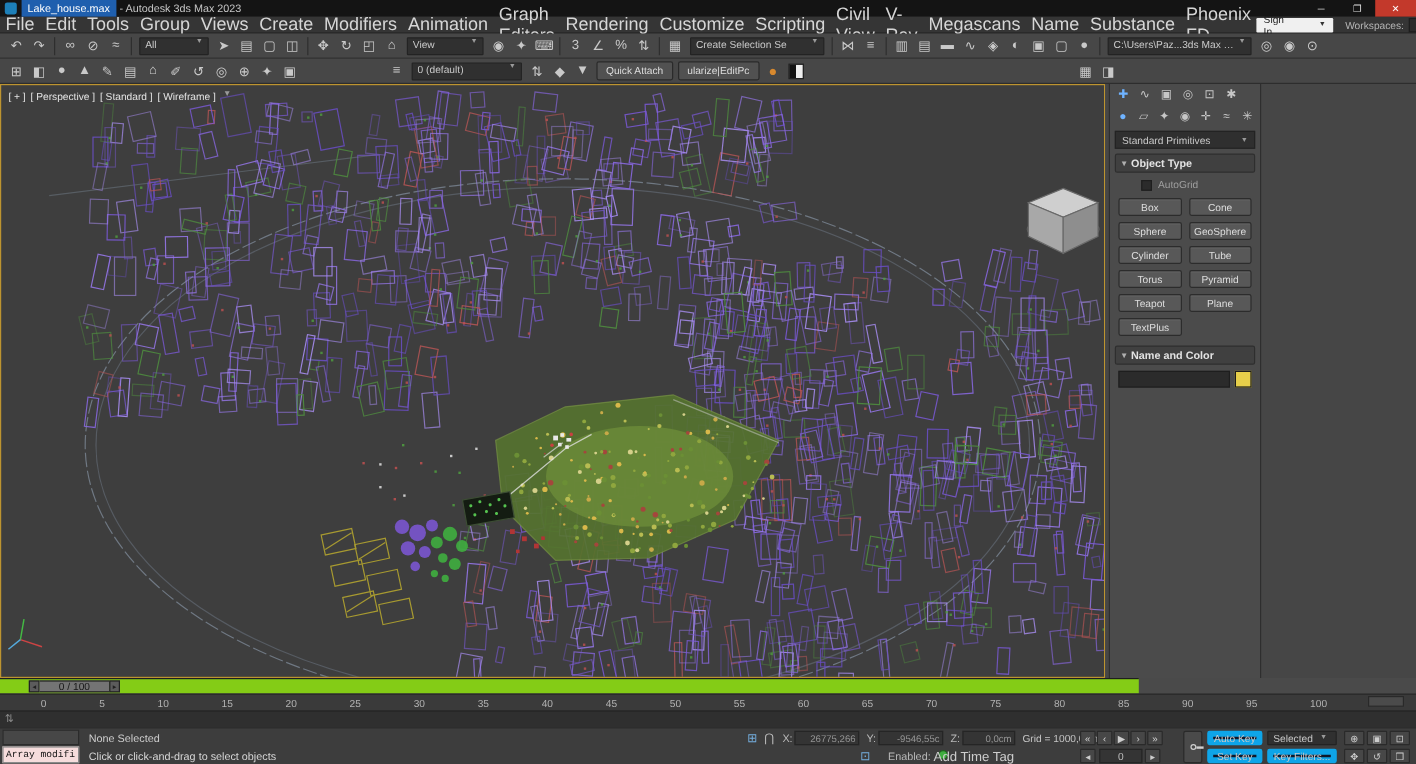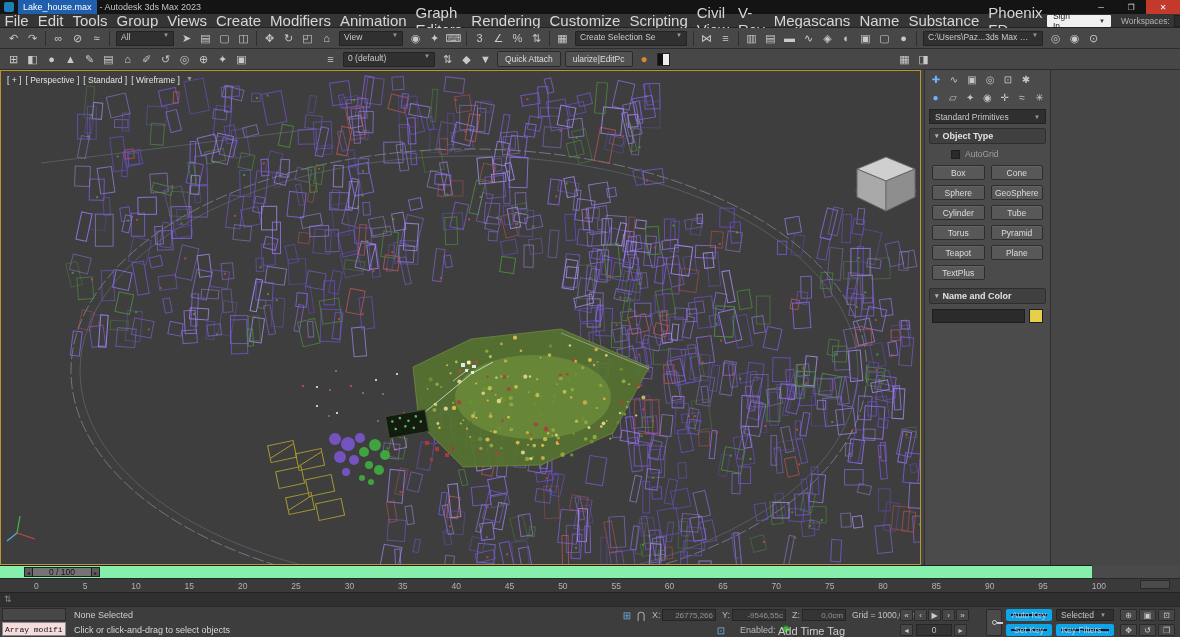--- a/index.html
+++ b/index.html
@@ -67,21 +67,21 @@
   .checkbox{width:9px;height:9px;background:#2b2b2b;border:1px solid #1e1e1e;flex:none}
   .ag-label{font-size:8.5px;color:#9f9f9f}
   .obj-grid{display:grid;grid-template-columns:1fr 1fr;gap:5px 6px;padding:4px 7px}
   .obj-btn{background:#585858;border:1px solid #2c2c2c;border-radius:2px;height:15px;font-size:8.5px;
     color:#ddd;display:flex;align-items:center;justify-content:center;
     box-shadow:inset 0 1px rgba(255,255,255,.07);font-family:"Liberation Sans",sans-serif}
   .name-row{display:flex;align-items:center;gap:4px;padding:5px 7px}
   .name-input{flex:1;height:14px;background:#2b2b2b;border:1px solid #1e1e1e;color:#ccc;font-size:9px;min-width:0}
   .swatch{width:14px;height:14px;border:1px solid #1d1d1d;flex:none}
   
-  .tslider{position:absolute;left:0;top:565px;width:1092px;height:13px;background:#86efac;border-top:1px solid #1e1e1e}
+  .tslider{position:absolute;left:0;top:565px;width:949px;height:13px;background:#84cc16;border-top:1px solid #1e1e1e}
   .ts-handle{position:absolute;left:24px;top:1px;height:10px;display:flex;align-items:stretch}
   .ts-nub{width:9px;background:#5c5c5c;border:1px solid #222;color:#222;font-size:6px;display:flex;align-items:center;justify-content:center}
   .ts-grip{width:58px;background:#747474;border:1px solid #222;border-left:none;border-right:none;
     color:#161616;font-size:8.5px;display:flex;align-items:center;justify-content:center}
   .ruler{position:absolute;left:0;top:578px;width:1180px;height:14px;background:#3a3a3a;border-top:1px solid #282828;
     display:flex;justify-content:space-between;align-items:center;padding:0 74px 0 34px}
   .ruler-tick{font-size:8.5px;color:#b2b2b2}
   .ruler-endbox{position:absolute;right:10px;top:580px;width:30px;height:9px;background:#4b4b4b;border:1px solid #292929}
   .trackstrip{position:absolute;left:0;top:592px;width:1180px;height:14px;background:#2f2f2f;border-top:1px solid #232323}
   .track-icon{position:absolute;left:4px;top:1px;color:#8a8a8a;font-size:9px}

